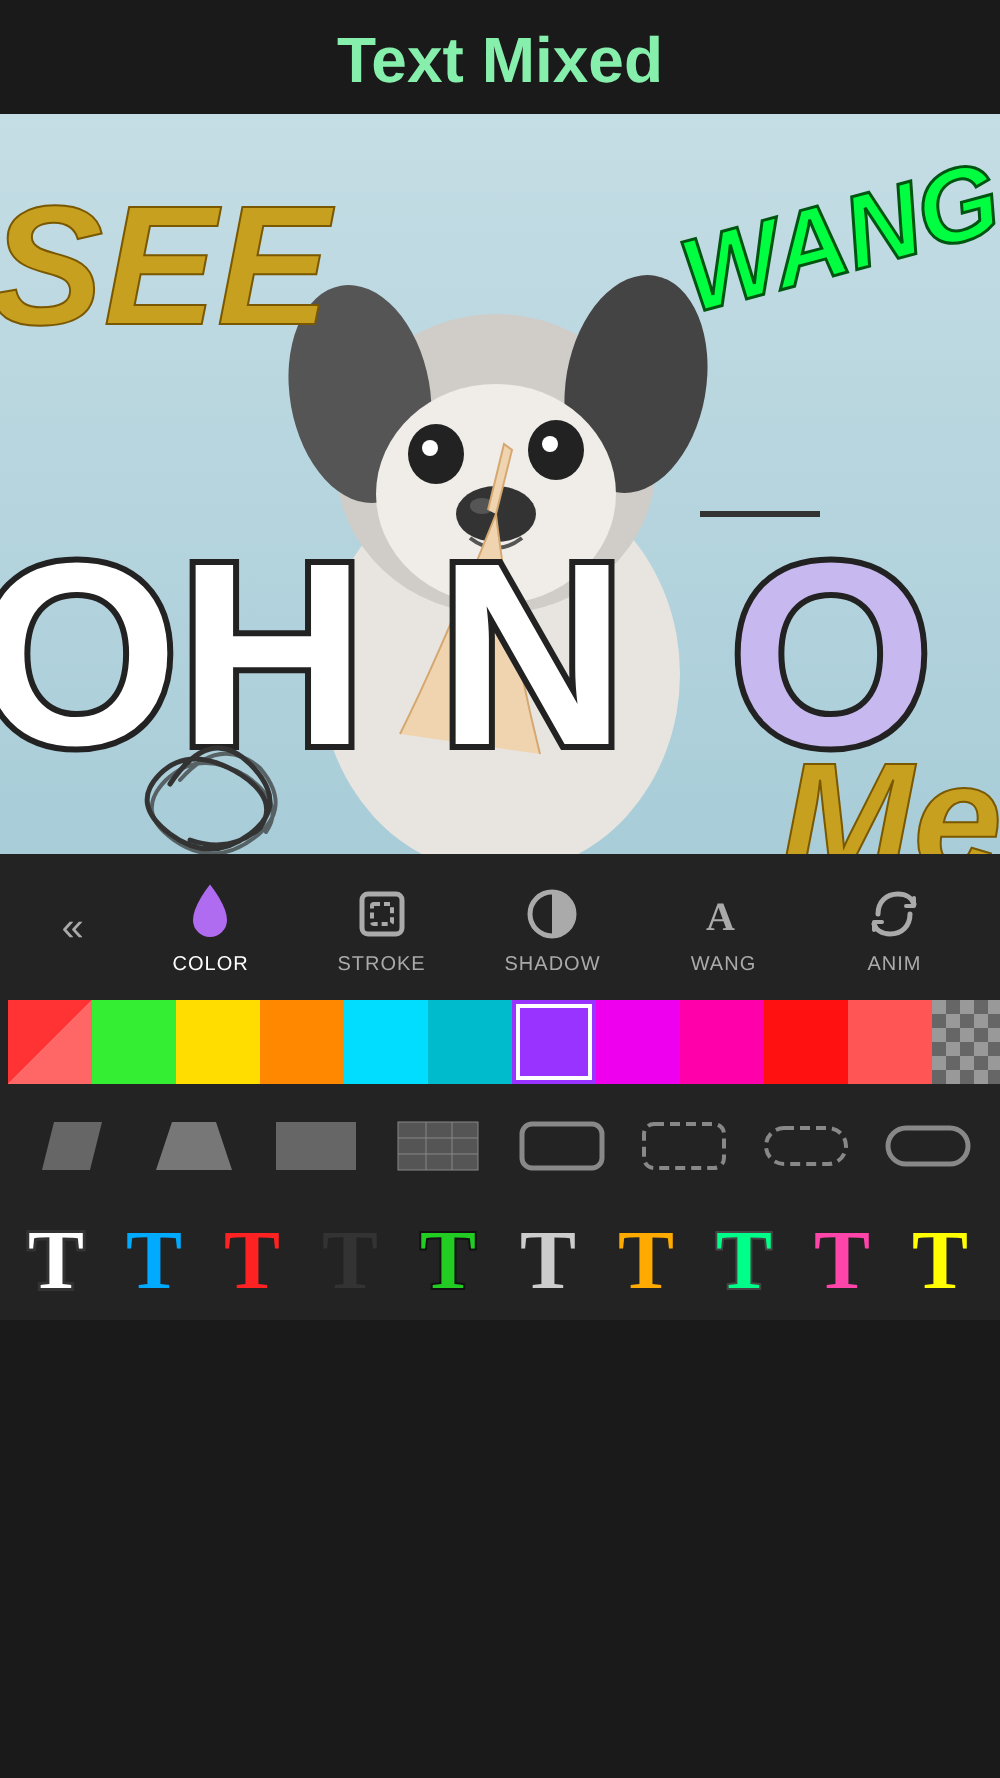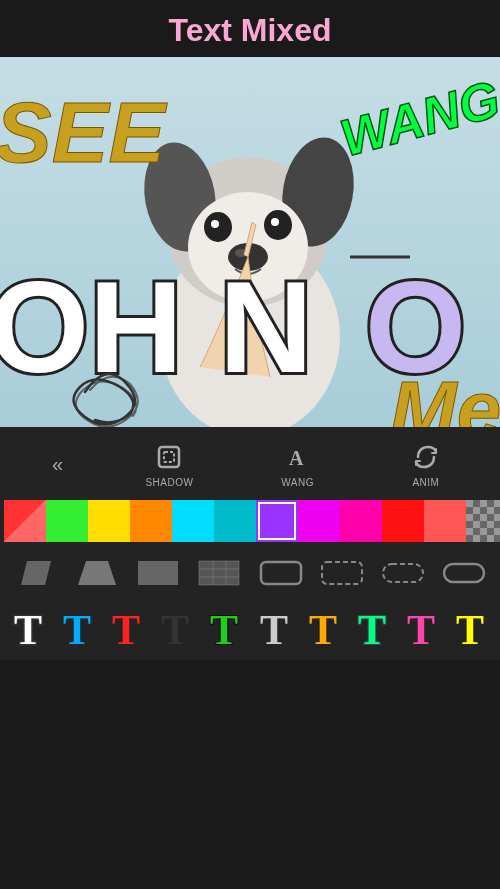--- a/index.html
+++ b/index.html
@@ -13,21 +13,21 @@
     }
 
     
     .header {
       width: 100%;
       background: #1a1a1a;
       text-align: center;
       padding: 12px 0 8px;
     }
     .header-title {
-      color: #f9a8d4;
+      color: #86efac;
       font-size: 32px;
       font-weight: 900;
     }
 
     
     .canvas-area {
       width: 500px;
       height: 370px;
       position: relative;
       background: #b8d8e0;
@@ -223,31 +223,48 @@
 </div>
 
 <div class="toolbar">
 
   <div class="tool-tabs">
 
     <div class="back-btn">
       <span>«</span>
     </div>
 
+    <div class="tool-item active">
+      <div class="tool-icon">
+        <svg width="28" height="32" viewBox="0 0 28 32">
+          <path d="M14 2 C14 2 6 12 6 19 C6 23.4 9.6 27 14 27 C18.4 27 22 23.4 22 19 C22 12 14 2 14 2Z" fill="#b06cf0" stroke="none"></path>
+        </svg>
+      </div>
+      <span class="tool-label">COLOR</span>
+    </div>
 
     <div class="tool-item">
       <div class="tool-icon">
         <svg width="28" height="28" viewBox="0 0 28 28">
           <rect x="4" y="4" width="20" height="20" rx="3" fill="none" stroke="#aaa" stroke-width="2.5"></rect>
           <rect x="9" y="9" width="10" height="10" rx="1" fill="none" stroke="#aaa" stroke-width="2" stroke-dasharray="3,2"></rect>
         </svg>
       </div>
+      <span class="tool-label">STROKE</span>
+    </div>
+
+    <div class="tool-item">
+      <div class="tool-icon">
+        <svg width="28" height="28" viewBox="0 0 28 28">
+          <circle cx="14" cy="14" r="11" fill="none" stroke="#aaa" stroke-width="2.5"></circle>
+          <path d="M14 3 A11 11 0 0 1 14 25 Z" fill="#aaa"></path>
+        </svg>
+      </div>
       <span class="tool-label">SHADOW</span>
     </div>
-
 
 
     <div class="tool-item">
       <div class="tool-icon">
         <svg width="28" height="28" viewBox="0 0 28 28">
           <text x="5" y="22" font-size="20" font-weight="bold" fill="#aaa" font-family="serif">A</text>
         </svg>
       </div>
       <span class="tool-label">WANG</span>
     </div>

